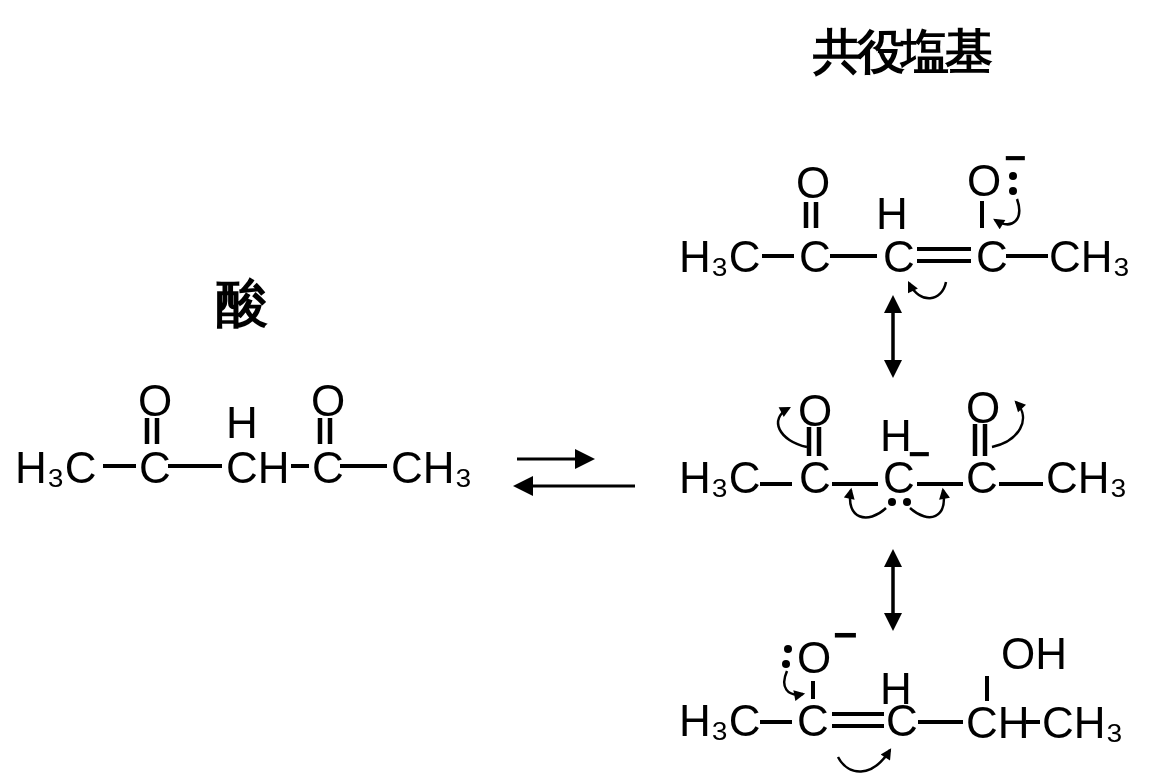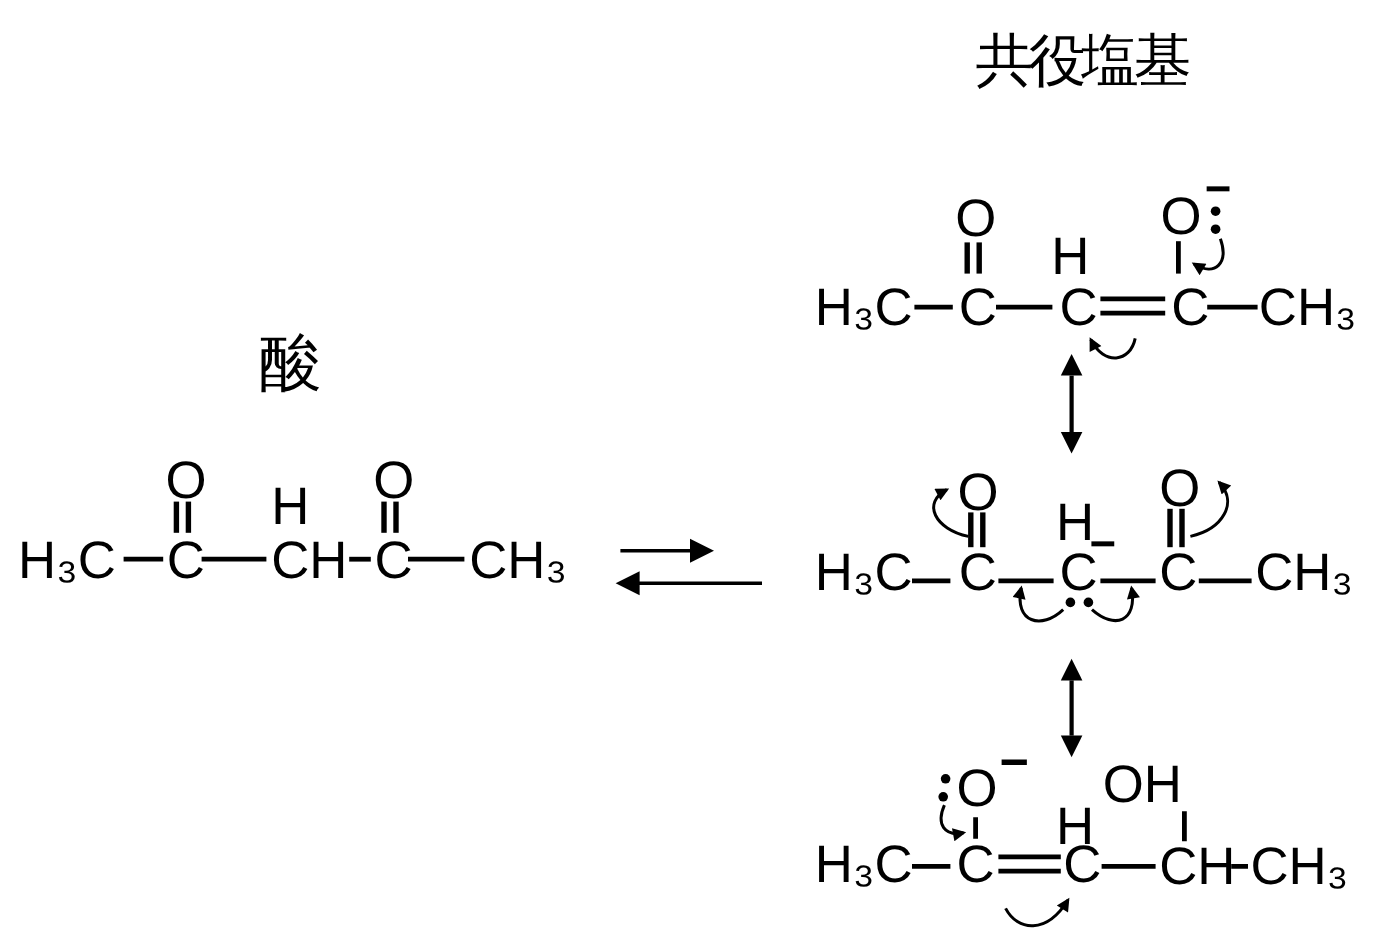--- a/index.html
+++ b/index.html
@@ -8,21 +8,21 @@
     font-family:"Liberation Sans","DejaVu Sans",sans-serif;color:#000;
   }
   .atom{
     position:absolute;font-size:44px;line-height:1;white-space:nowrap;
     font-family:"Liberation Sans","DejaVu Sans",sans-serif;color:#000;
   }
   .charge{position:absolute;line-height:1;font-weight:bold;color:#000;
     font-family:"Liberation Sans","DejaVu Sans",sans-serif;}
   .cjk{
     position:absolute;font-family:"Liberation Serif","DejaVu Serif",serif;
-    font-weight:400;color:#000;line-height:1;white-space:nowrap;
+    font-weight:700;color:#000;line-height:1;white-space:nowrap;
   }
   svg.overlay{position:absolute;left:0;top:0;}
   svg .ln{stroke:#000;fill:none;}
   svg .bond{stroke-width:4;}
   svg .dbl{stroke-width:4.5;}
   svg .eq{stroke-width:3;}
   svg .res{stroke-width:3.5;}
   svg .curve{stroke-width:2.5;fill:none;stroke:#000;}
   svg .solid{fill:#000;stroke:none;}
 </style>
@@ -132,17 +132,17 @@
   <div class="atom" style="left:966px;top:386px;">O</div>
   <div class="atom" style="left:966px;top:456px;">C</div>
   <div class="atom" style="left:1046px;top:456px;">CH₃</div>
 
   <div class="atom" style="left:679px;top:699px;">H₃C</div>
   <div class="atom" style="left:797px;top:636px;">O</div>
   <div class="charge" style="left:833px;top:614px;font-size:42px;">−</div>
   <div class="atom" style="left:797px;top:699px;">C</div>
   <div class="atom" style="left:880px;top:667px;">H</div>
   <div class="atom" style="left:886px;top:699px;">C</div>
-  <div class="atom" style="left:919px;top:632px;">OH</div>
+  <div class="atom" style="left:1001px;top:632px;">OH</div>
   <div class="atom" style="left:966px;top:701px;">CH</div>
   <div class="atom" style="left:1042px;top:701px;">CH₃</div>
 
 </div>
 
 </body></html>

